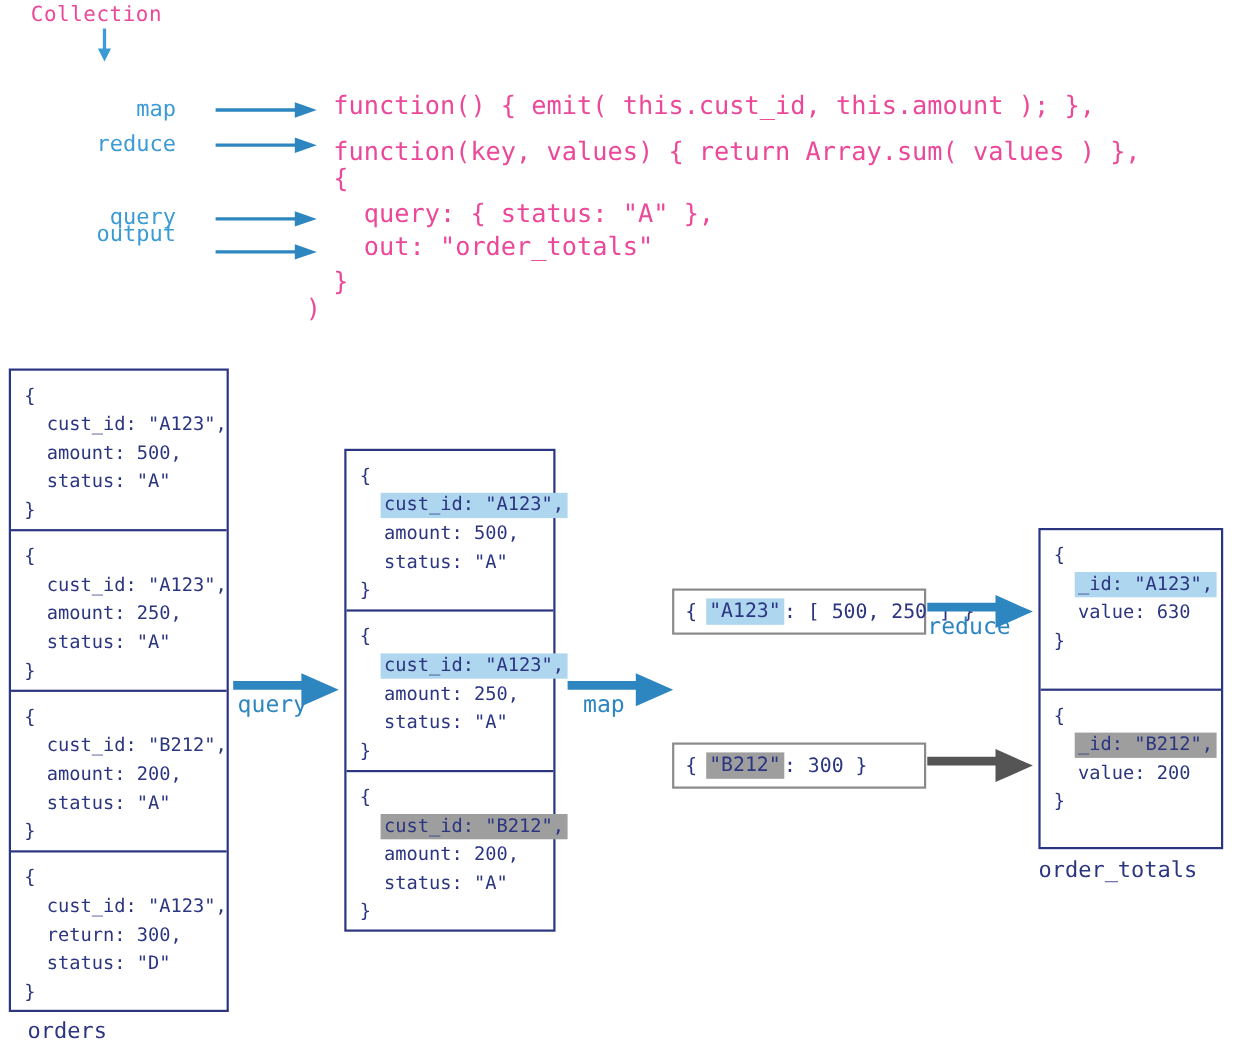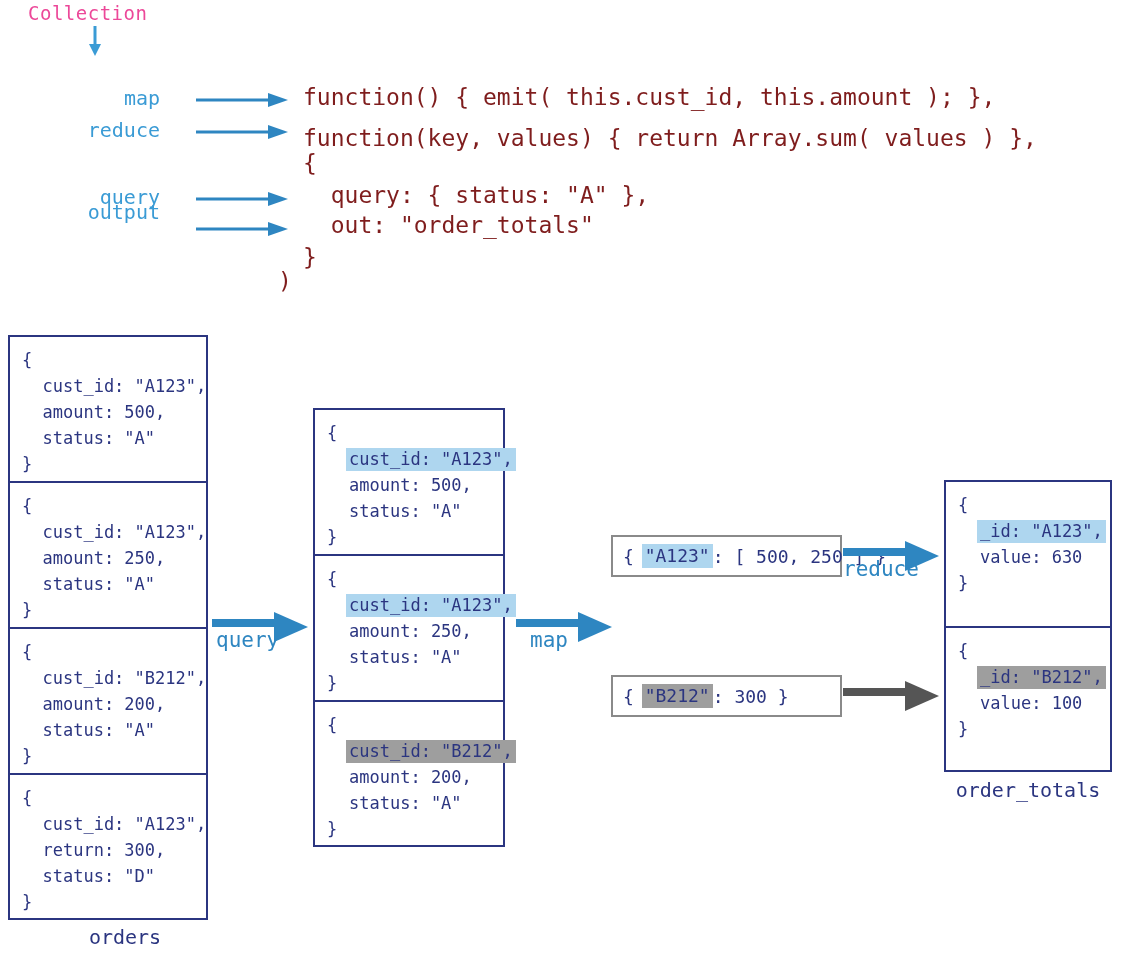--- a/index.html
+++ b/index.html
@@ -38,21 +38,21 @@
   .param-label {
     font-size: 20px;
     color: #3a9bd5;
     text-align: right;
     width: 160px;
   }
   .param-arrow { position: absolute; }
 
   .code-line {
     font-size: 23px;
-    color: #7f1d1d;
+    color: #ec4899;
     left: 303px;
     white-space: pre;
   }
 
   
   .doc-col {
     border: 2px solid #2b3580;
     box-sizing: border-box;
     background: #fff;
   }
@@ -70,21 +70,20 @@
     display: block;
   }
   .doc-line.indent { padding-left: 22px; }
   .hl-blue { background: #aed6ef; }
   .hl-gray { background: #9e9e9e; }
   .hl-blue, .hl-gray { padding: 1px 3px 2px 3px; margin-left: -3px; }
 
   .col-caption {
     font-size: 20px;
     color: #2b3580;
-    text-align: center;
     white-space: pre;
   }
 
   
   .emit-box {
     border: 2px solid #8a8a8a;
     box-sizing: border-box;
     background: #fff;
     display: flex;
     align-items: center;
@@ -272,18 +271,18 @@
   <div class="doc-cell" style="height:146px;">
     <span class="doc-line">{</span>
     <span class="doc-line indent"><span class="hl-blue">_id: "A123",</span></span>
     <span class="doc-line indent">value: 630</span>
     <span class="doc-line">}</span>
   </div>
 
   <div class="doc-cell" style="height:145px;">
     <span class="doc-line">{</span>
     <span class="doc-line indent"><span class="hl-gray">_id: "B212",</span></span>
-    <span class="doc-line indent">value: 100</span>
+    <span class="doc-line indent">value: 200</span>
     <span class="doc-line">}</span>
   </div>
 </div>
 
 <div class="abs col-caption" style="left:944px; top:778px; width:168px;">order_totals</div>
 
 </body></html>

